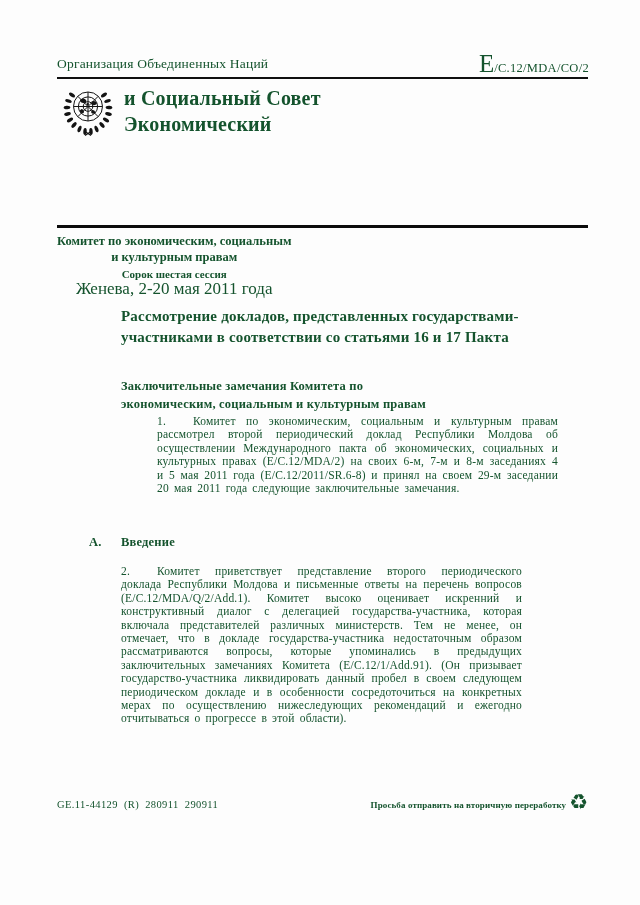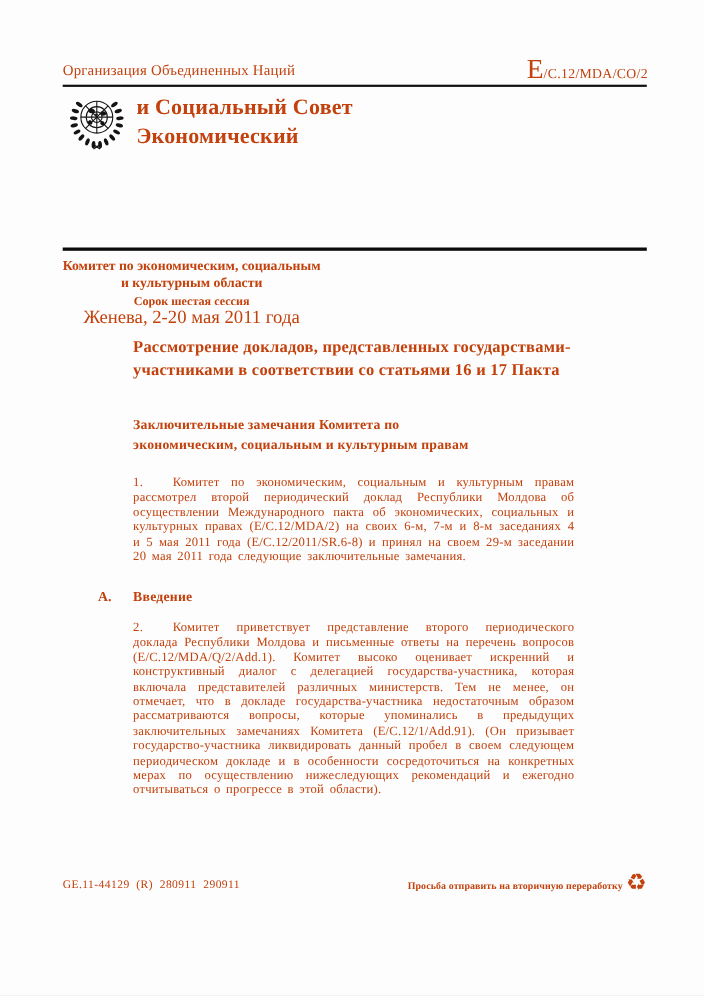--- a/index.html
+++ b/index.html
@@ -2,21 +2,21 @@
 <html lang="ru"><head>
 <meta charset="utf-8">
 <style>
   html,body{margin:0;padding:0;background:#e9e9e9;}
   .page{
     position:relative;
     width:640px;height:905px;
     margin:0 auto;
     background:#fdfdfd;
     font-family:"Liberation Serif","DejaVu Serif",serif;
-    color:#c2410c;
+    color:#14532d;
     overflow:hidden;
   }
   
   .org-name{
     position:absolute;left:57px;top:56px;
     font-size:13.5px;letter-spacing:.2px;
   }
   .doc-symbol{
     position:absolute;right:51px;top:51px;
     display:flex;align-items:baseline;
@@ -57,21 +57,21 @@
     position:absolute;left:121px;top:400px;
     font-size:15.5px;font-weight:bold;letter-spacing:.3px;
   }
   
   .para{
     position:absolute;left:121px;width:401px;
     font-size:11.5px;line-height:13.4px;
     text-align:justify;letter-spacing:.2px;word-spacing:2px;
   }
   .para .pnum{display:inline-block;width:36px;}
-  .para-1{top:433px;}
+  .para-1{top:415px;margin-left:36px;}
   .para-2{top:565px;}
   .section-heading{
     position:absolute;left:89px;top:535px;
     font-size:12.5px;font-weight:bold;letter-spacing:.2px;
   }
   .section-heading .letter{display:inline-block;width:32px;}
   
   .footer-left{
     position:absolute;left:57px;top:799px;
     font-size:10.5px;letter-spacing:.4px;white-space:pre;
@@ -150,21 +150,21 @@
 
   <div class="council-name">
     <div>и Социальный Совет</div>
     <div>Экономический</div>
   </div>
 
   <div class="rule-thick"></div>
 
   <div class="committee">
     <div class="name">Комитет по экономическим, социальным</div>
-    <div class="name">и культурным области</div>
+    <div class="name">и культурным правам</div>
     <div class="session">Сорок шестая сессия</div>
     <div class="venue">Женева, 2-20 мая 2011 года</div>
   </div>
 
   <div class="report-title">Рассмотрение докладов, представленных государствами-участниками в соответствии со статьями 16 и 17 Пакта</div>
   <div class="subtitle">Заключительные замечания Комитета по экономическим, социальным и культурным правам</div>
 
   <div class="para para-1">
     <span class="pnum">1.</span><span>Комитет по экономическим, социальным и культурным правам рассмотрел второй периодический доклад Республики Молдова об осуществлении Международного пакта об экономических, социальных и культурных правах (E/C.12/MDA/2) на своих 6-м, 7-м и 8-м заседаниях 4 и 5 мая 2011 года (E/C.12/2011/SR.6-8) и принял на своем 29-м заседании 20 мая 2011 года следующие заключительные замечания.</span>
   </div>

